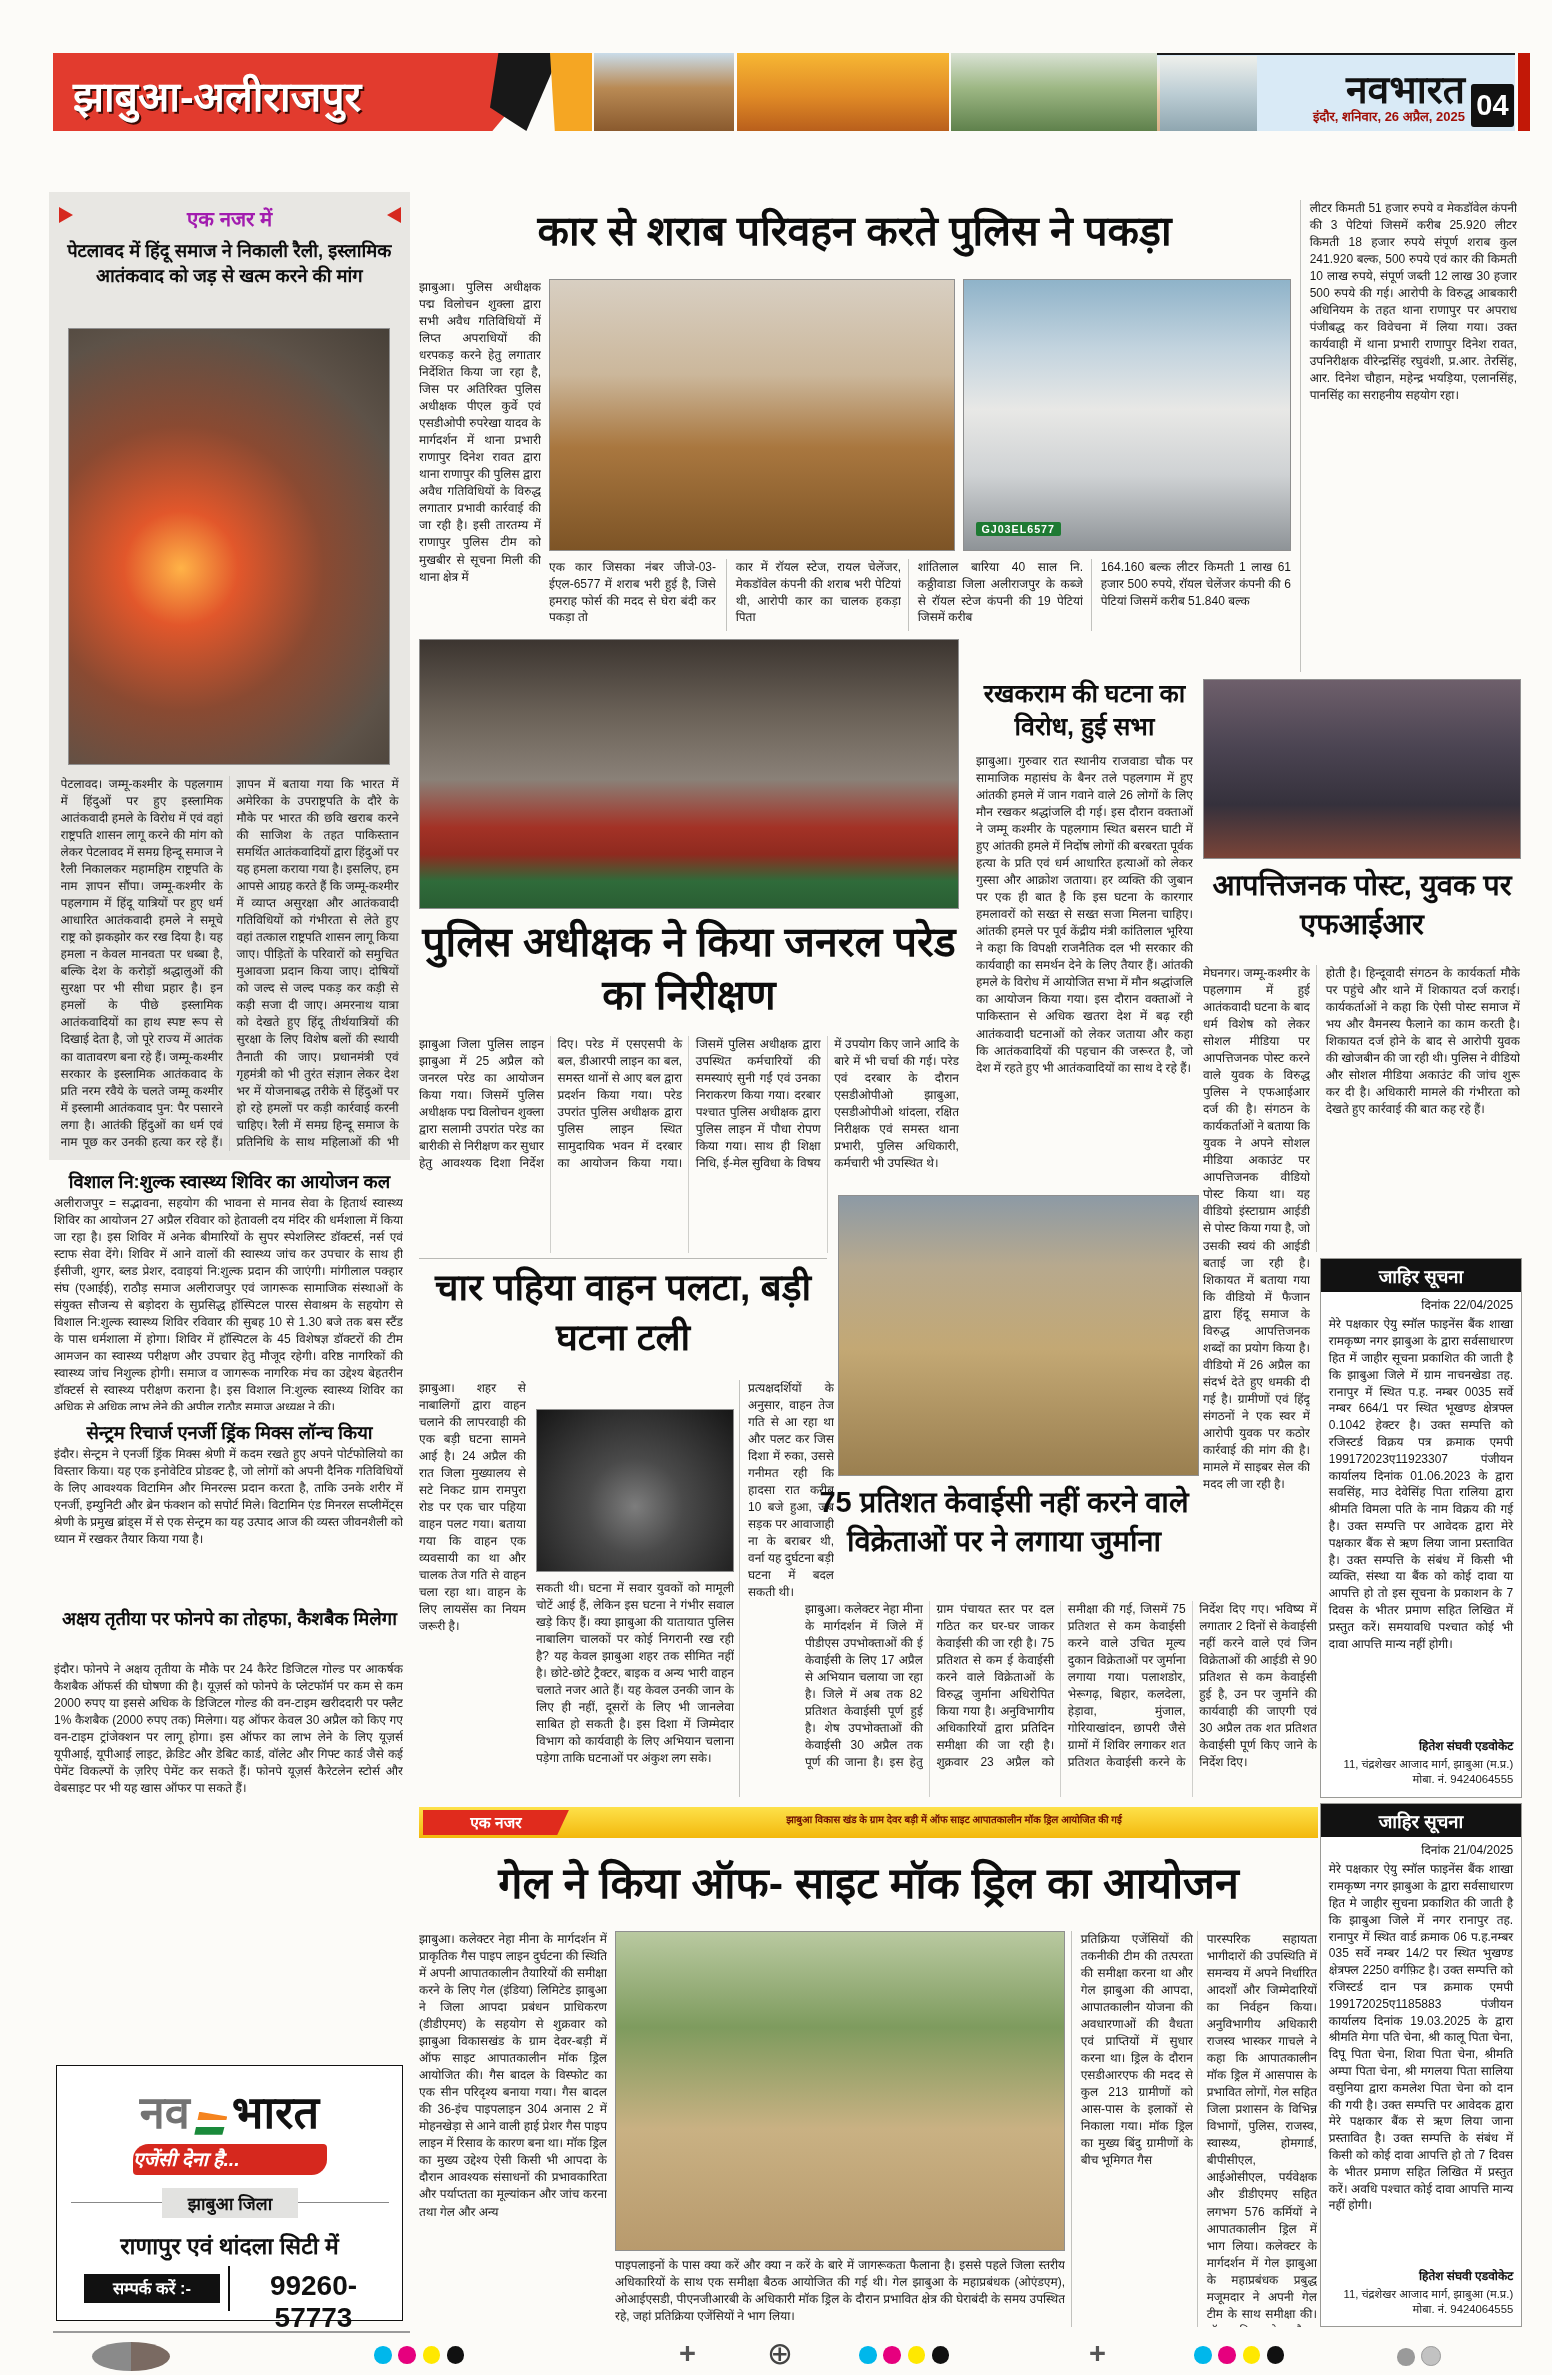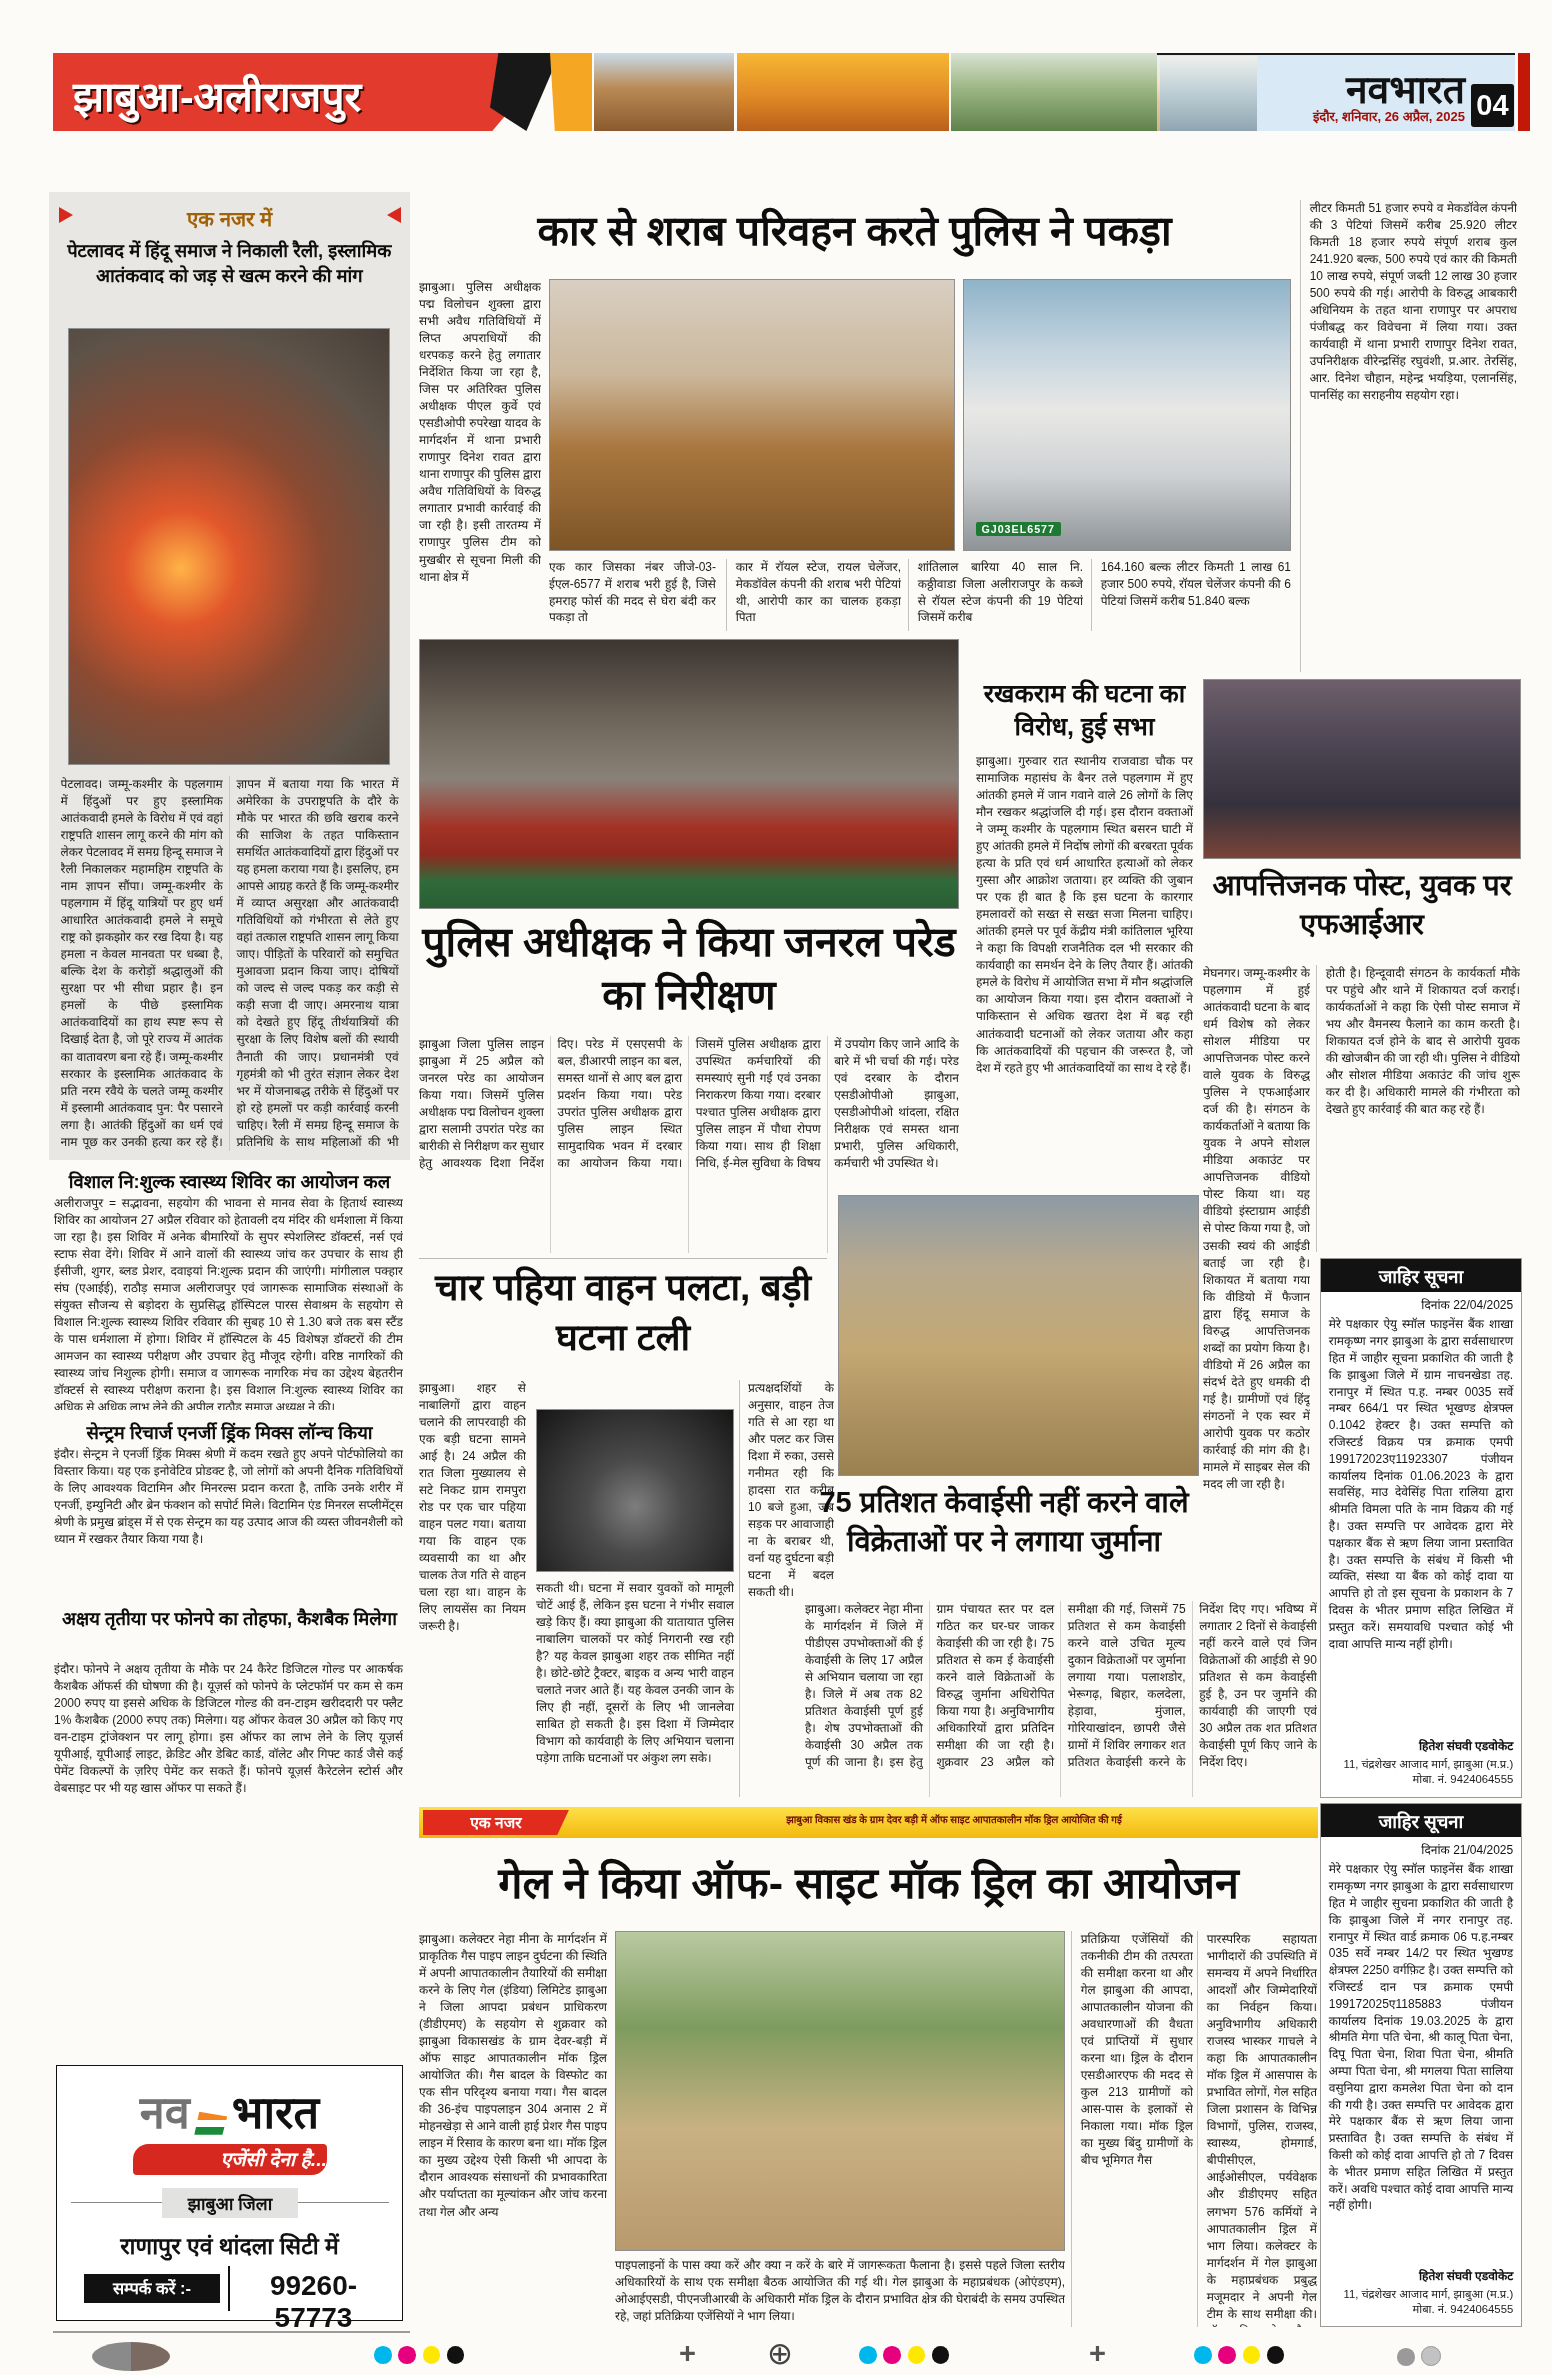--- a/index.html
+++ b/index.html
@@ -42,21 +42,21 @@
     <div class="abs photo" style="left:1160px;top:2.9px;width:97px;height:75px;background:linear-gradient(180deg,#eef0ec 0%,#bccdd4 50%,#8fa6b0 100%);border:none;"></div>
     <div class="abs" style="left:1261px;top:7.8px;width:204px;text-align:right;font-size:39px;font-weight:bold;color:#121212;">नवभारत</div>
     <div class="abs" style="left:1242px;top:54px;width:223px;text-align:right;font-size:13px;font-weight:bold;color:#a01008;">इंदौर, शनिवार, 26 अप्रैल, 2025</div>
     <div class="abs" style="left:1471px;top:31px;width:43px;height:43px;background:#111;color:#fff;font-size:29px;font-weight:bold;text-align:center;line-height:43px;border-radius:2.9px;">04</div>
     <div class="abs" style="left:1518px;top:0;width:11.6px;height:78px;background:#c21807;"></div>
   </div>
 
   <div class="abs" style="left:49px;top:192px;width:361px;height:968px;background:#e8e7e3;">
     <div class="abs" style="left:9.7px;top:9.7px;width:342px;height:29px;">
       <span class="tri tri-r abs" style="left:0;top:5.8px;"></span>
-      <span class="abs" style="left:0;top:1.9px;width:342px;text-align:center;font-size:20.4px;font-weight:bold;color:#a16207;">एक नजर में</span>
+      <span class="abs" style="left:0;top:1.9px;width:342px;text-align:center;font-size:20.4px;font-weight:bold;color:#a21caf;">एक नजर में</span>
       <span class="tri tri-l abs" style="right:0;top:5.8px;"></span>
     </div>
     <div class="abs hd" style="left:7.8px;top:47px;width:345px;font-size:18.4px;line-height:1.35;">पेटलावद में हिंदू समाज ने निकाली रैली, इस्लामिक आतंकवाद को जड़ से खत्म करने की मांग</div>
     <div class="abs photo" style="left:19.4px;top:136px;width:322px;height:437px;background:radial-gradient(circle at 35% 55%, #ffb347 0%, #e2572b 18%, #8a4a32 45%, #5d5248 75%, #474038 100%);"></div>
     <div class="abs bt cols2" style="left:11.6px;top:584px;width:338px;height:375px;">पेटलावद। जम्मू-कश्मीर के पहलगाम में हिंदुओं पर हुए इस्लामिक आतंकवादी हमले के विरोध में एवं वहां राष्ट्रपति शासन लागू करने की मांग को लेकर पेटलावद में समग्र हिन्दू समाज ने रैली निकालकर महामहिम राष्ट्रपति के नाम ज्ञापन सौंपा। जम्मू-कश्मीर के पहलगाम में हिंदू यात्रियों पर हुए धर्म आधारित आतंकवादी हमले ने समूचे राष्ट्र को झकझोर कर रख दिया है। यह हमला न केवल मानवता पर धब्बा है, बल्कि देश के करोड़ों श्रद्धालुओं की सुरक्षा पर भी सीधा प्रहार है। इन हमलों के पीछे इस्लामिक आतंकवादियों का हाथ स्पष्ट रूप से दिखाई देता है, जो पूरे राज्य में आतंक का वातावरण बना रहे हैं। जम्मू-कश्मीर सरकार के इस्लामिक आतंकवाद के प्रति नरम रवैये के चलते जम्मू कश्मीर में इस्लामी आतंकवाद पुन: पैर पसारने लगा है। आतंकी हिंदुओं का धर्म एवं नाम पूछ कर उनकी हत्या कर रहे हैं। ज्ञापन में बताया गया कि भारत में अमेरिका के उपराष्ट्रपति के दौरे के मौके पर भारत की छवि खराब करने की साजिश के तहत पाकिस्तान समर्थित आतंकवादियों द्वारा हिंदुओं पर यह हमला कराया गया है। इसलिए, हम आपसे आग्रह करते हैं कि जम्मू-कश्मीर में व्याप्त असुरक्षा और आतंकवादी गतिविधियों को गंभीरता से लेते हुए वहां तत्काल राष्ट्रपति शासन लागू किया जाए। पीड़ितों के परिवारों को समुचित मुआवजा प्रदान किया जाए। दोषियों को जल्द से जल्द पकड़ कर कड़ी से कड़ी सजा दी जाए। अमरनाथ यात्रा को देखते हुए हिंदू तीर्थयात्रियों की सुरक्षा के लिए विशेष बलों की स्थायी तैनाती की जाए। प्रधानमंत्री एवं गृहमंत्री को भी तुरंत संज्ञान लेकर देश भर में योजनाबद्ध तरीके से हिंदुओं पर हो रहे हमलों पर कड़ी कार्रवाई करनी चाहिए। रैली में समग्र हिन्दू समाज के प्रतिनिधि के साथ महिलाओं की भी उपस्थिति रही। शंकर मंदिर से नारेबाजी करते हुए रैली तहसील कार्यालय पहुंची। यहां ज्ञापन का वाचन गोपाल चौधरी ने किया। इसके पश्चात नायब तहसीलदार को महामहिम राष्ट्रपति के नाम ज्ञापन सौंपा गया। इसके बाद रैली पुराना बस स्टैंड पहुंची, यहां पर आतंकवाद का पुतला दहन किया गया। संचालन जितेंद्र कटकानी ने किया।</div>
   </div>
 
   <div class="abs hd" style="left:49px;top:1168px;width:361px;font-size:18.4px;">विशाल नि:शुल्क स्वास्थ्य शिविर का आयोजन कल</div>
   <div class="abs bt" style="left:54px;top:1195px;width:349px;height:215px;">अलीराजपुर = सद्भावना, सहयोग की भावना से मानव सेवा के हितार्थ स्वास्थ्य शिविर का आयोजन 27 अप्रैल रविवार को हेतावली दय मंदिर की धर्मशाला में किया जा रहा है। इस शिविर में अनेक बीमारियों के सुपर स्पेशलिस्ट डॉक्टर्स, नर्स एवं स्टाफ सेवा देंगे। शिविर में आने वालों की स्वास्थ्य जांच कर उपचार के साथ ही ईसीजी, शुगर, ब्लड प्रेशर, दवाइयां नि:शुल्क प्रदान की जाएंगी। मांगीलाल पक्हार संघ (एआईई), राठौड़ समाज अलीराजपुर एवं जागरूक सामाजिक संस्थाओं के संयुक्त सौजन्य से बड़ोदरा के सुप्रसिद्ध हॉस्पिटल पारस सेवाश्रम के सहयोग से विशाल नि:शुल्क स्वास्थ्य शिविर रविवार की सुबह 10 से 1.30 बजे तक बस स्टैंड के पास धर्मशाला में होगा। शिविर में हॉस्पिटल के 45 विशेषज्ञ डॉक्टरों की टीम आमजन का स्वास्थ्य परीक्षण और उपचार हेतु मौजूद रहेगी। वरिष्ठ नागरिकों की स्वास्थ्य जांच निशुल्क होगी। समाज व जागरूक नागरिक मंच का उद्देश्य बेहतरीन डॉक्टर्स से स्वास्थ्य परीक्षण कराना है। इस विशाल नि:शुल्क स्वास्थ्य शिविर का अधिक से अधिक लाभ लेने की अपील राठौड़ समाज अध्यक्ष ने की।</div>
 
@@ -65,21 +65,21 @@
 
   <div class="abs hd" style="left:49px;top:1607px;width:361px;font-size:18.4px;line-height:1.3;">अक्षय तृतीया पर फोनपे का तोहफा, कैशबैक मिलेगा</div>
   <div class="abs bt" style="left:54px;top:1661px;width:349px;height:388px;">इंदौर। फोनपे ने अक्षय तृतीया के मौके पर 24 कैरेट डिजिटल गोल्ड पर आकर्षक कैशबैक ऑफर्स की घोषणा की है। यूज़र्स को फोनपे के प्लेटफॉर्म पर कम से कम 2000 रुपए या इससे अधिक के डिजिटल गोल्ड की वन-टाइम खरीददारी पर फ्लैट 1% कैशबैक (2000 रुपए तक) मिलेगा। यह ऑफर केवल 30 अप्रैल को किए गए वन-टाइम ट्रांजेक्शन पर लागू होगा। इस ऑफर का लाभ लेने के लिए यूज़र्स यूपीआई, यूपीआई लाइट, क्रेडिट और डेबिट कार्ड, वॉलेट और गिफ्ट कार्ड जैसे कई पेमेंट विकल्पों के ज़रिए पेमेंट कर सकते हैं। फोनपे यूज़र्स कैरेटलेन स्टोर्स और वेबसाइट पर भी यह खास ऑफर पा सकते हैं।</div>
 
   <div class="abs" style="left:56px;top:2065px;width:345px;height:254px;border:1.9px solid #111;background:#fff;">
     <div class="abs" style="left:0;top:13.6px;width:345px;text-align:center;">
       <span style="font-size:45px;font-weight:bold;color:#737373;">नव</span>
       <span class="abs" style="display:inline-block;position:static;width:33px;height:23px;background:linear-gradient(180deg,#f5841f 33%,#ffffff 33%,#ffffff 66%,#1a8a3b 66%);clip-path:polygon(0 100%,15% 0,100% 20%,85% 100%);vertical-align:middle;"></span>
       <span style="font-size:45px;font-weight:bold;color:#111;">भारत</span>
     </div>
-    <div class="abs" style="left:76px;top:78px;width:194px;height:31px;background:#d6281e;color:#fff;font-weight:bold;font-style:italic;font-size:19.4px;text-align:right;line-height:31px;border-radius:15.5px 3.9px 15.5px 3.9px;">एजेंसी देना है...</div>
+    <div class="abs" style="left:76px;top:78px;width:194px;height:31px;background:#d6281e;color:#fff;font-weight:bold;font-style:italic;font-size:19.4px;text-align:left;line-height:31px;border-radius:15.5px 3.9px 15.5px 3.9px;">एजेंसी देना है...</div>
     <div class="abs" style="left:13.6px;top:136px;width:318px;height:1px;background:#888;"></div>
     <div class="abs" style="left:105px;top:122px;width:136px;background:#e2e2e0;text-align:center;font-size:17.5px;font-weight:bold;color:#111;padding:2.9px 0;">झाबुआ जिला</div>
     <div class="abs" style="left:0;top:163px;width:345px;text-align:center;font-size:23px;font-weight:bold;color:#111;">राणापुर एवं थांदला सिटी में</div>
     <div class="abs" style="left:27px;top:208px;width:136px;height:29px;background:#111;color:#fff;font-weight:bold;font-size:16.5px;text-align:center;line-height:29px;">सम्पर्क करें :-</div>
     <div class="abs" style="left:171px;top:200px;width:1.9px;height:45px;background:#111;"></div>
     <div class="abs" style="left:179px;top:204px;width:155px;text-align:center;font-size:28px;font-weight:bold;color:#111;">99260-57773</div>
   </div>
 
   <div class="abs hd" style="left:419px;top:196px;width:871px;font-size:41px;line-height:70px;white-space:nowrap;">कार से शराब परिवहन करते पुलिस ने पकड़ा</div>
 

